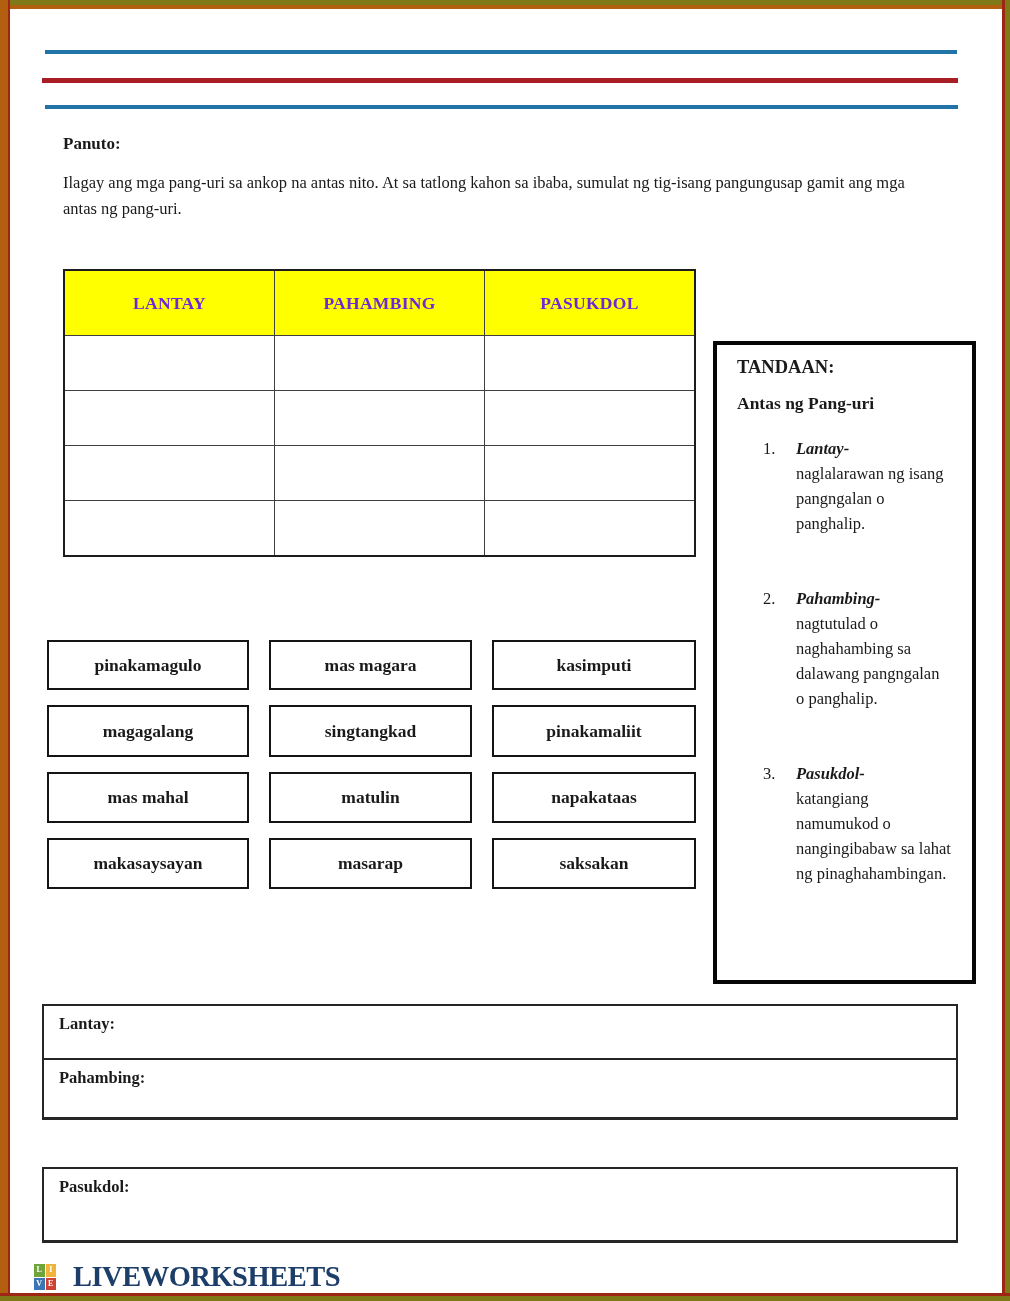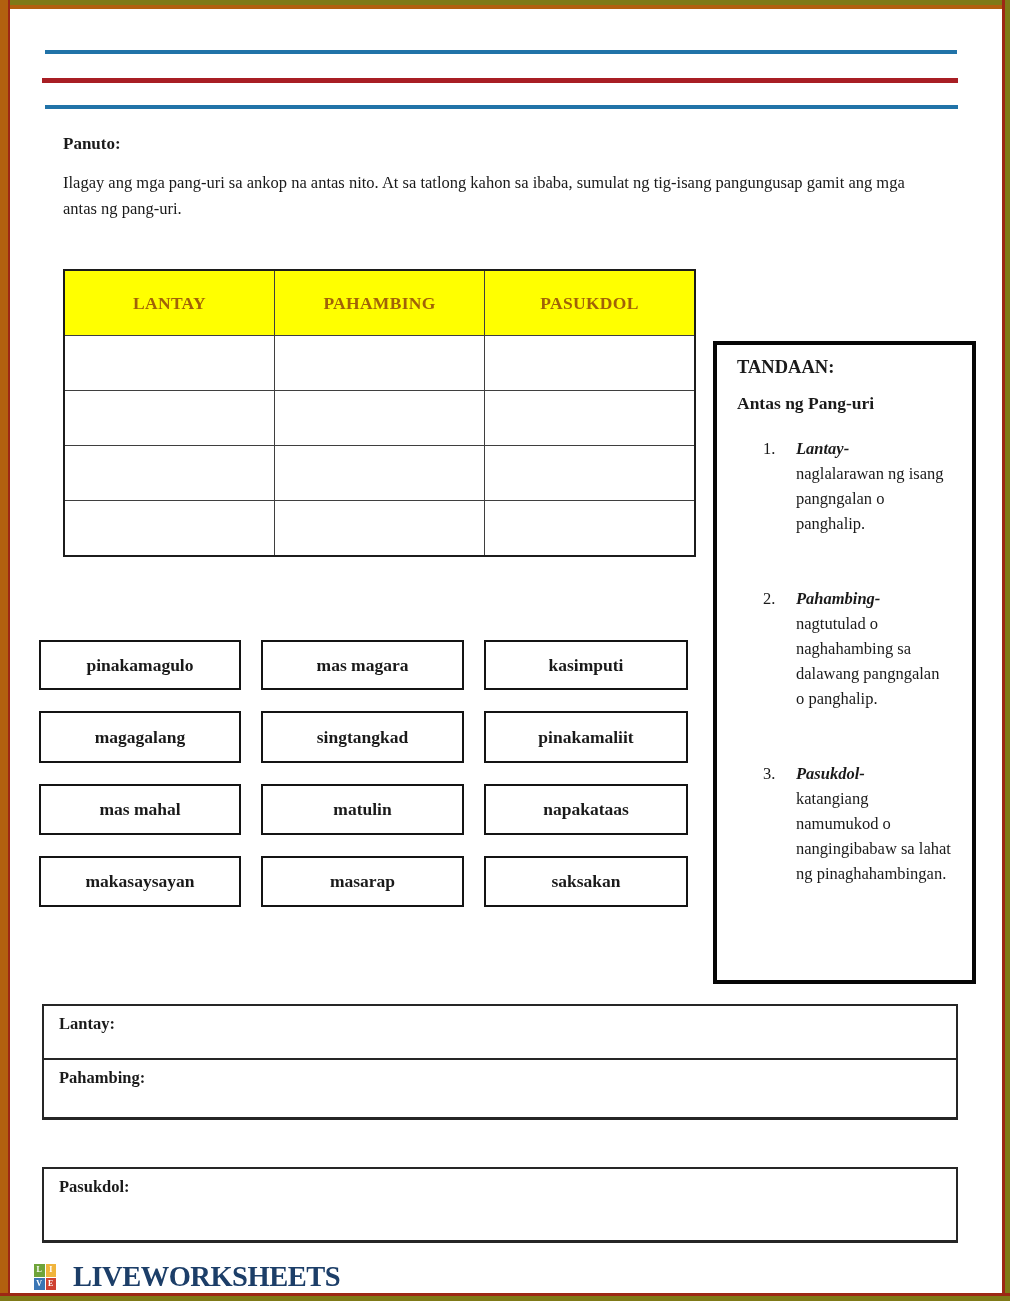--- a/index.html
+++ b/index.html
@@ -28,41 +28,41 @@
   .rule.blue2{left:45px;top:105px;width:913px;height:4px;background:var(--line-blue,#2173a8);}
   
   .panuto{position:absolute;left:63px;top:134px;font-size:17px;font-weight:700;}
   .body-text{position:absolute;left:63px;top:170px;width:878px;font-size:16.5px;line-height:1.55;}
   
   .sort-table{position:absolute;left:63px;top:269px;border-collapse:collapse;table-layout:fixed;}
   .sort-table th,.sort-table td{border:1px solid #3f3f3f;padding:0;}
   .sort-table{border:2px solid #1c1c1c;}
   .sort-table th{
     width:209px;height:64px;background:var(--header-yellow,#ffff00);
-    font-size:17.5px;font-weight:700;color:#a16207;text-align:center;letter-spacing:.3px;
+    font-size:17.5px;font-weight:700;color:#6d28d9;text-align:center;letter-spacing:.3px;
   }
   .sort-table td{height:54px;background:#ffffff;}
   
   .tandaan{
     position:absolute;left:713px;top:341px;width:263px;height:643px;
     box-sizing:border-box;border:4px solid #060606;background:#fff;
     padding:12px 8px 0 20px;
   }
   .tandaan-title{font-size:18.5px;font-weight:700;margin:0 0 15px 0;}
   .tandaan-subtitle{font-size:17.5px;font-weight:700;margin:0 0 22px 0;}
   .tandaan-list{list-style:none;margin:0;padding:0;}
   .tandaan-item{display:flex;margin:0 0 50px 26px;}
   .t-num{width:33px;flex:0 0 33px;font-size:16.5px;line-height:25px;}
   .t-content{width:155px;font-size:16.5px;line-height:25px;}
   .t-term{display:block;font-weight:700;font-style:italic;}
   
   .word-bank{
-    position:absolute;left:39px;top:640px;width:649px;
+    position:absolute;left:47px;top:640px;width:649px;
     display:grid;grid-template-columns:202px 203px 204px;
-    grid-template-rows:50px 52px 51px 51px;row-gap:21px;
+    grid-template-rows:50px 52px 51px 51px;row-gap:15px;
     justify-content:space-between;
   }
   .word-card{
     box-sizing:border-box;border:2px solid #141414;background:#fff;
     display:flex;align-items:center;justify-content:center;
     font-size:17.5px;font-weight:700;cursor:pointer;
   }
   
   .answer-box{
     position:absolute;left:42px;width:916px;height:62px;

